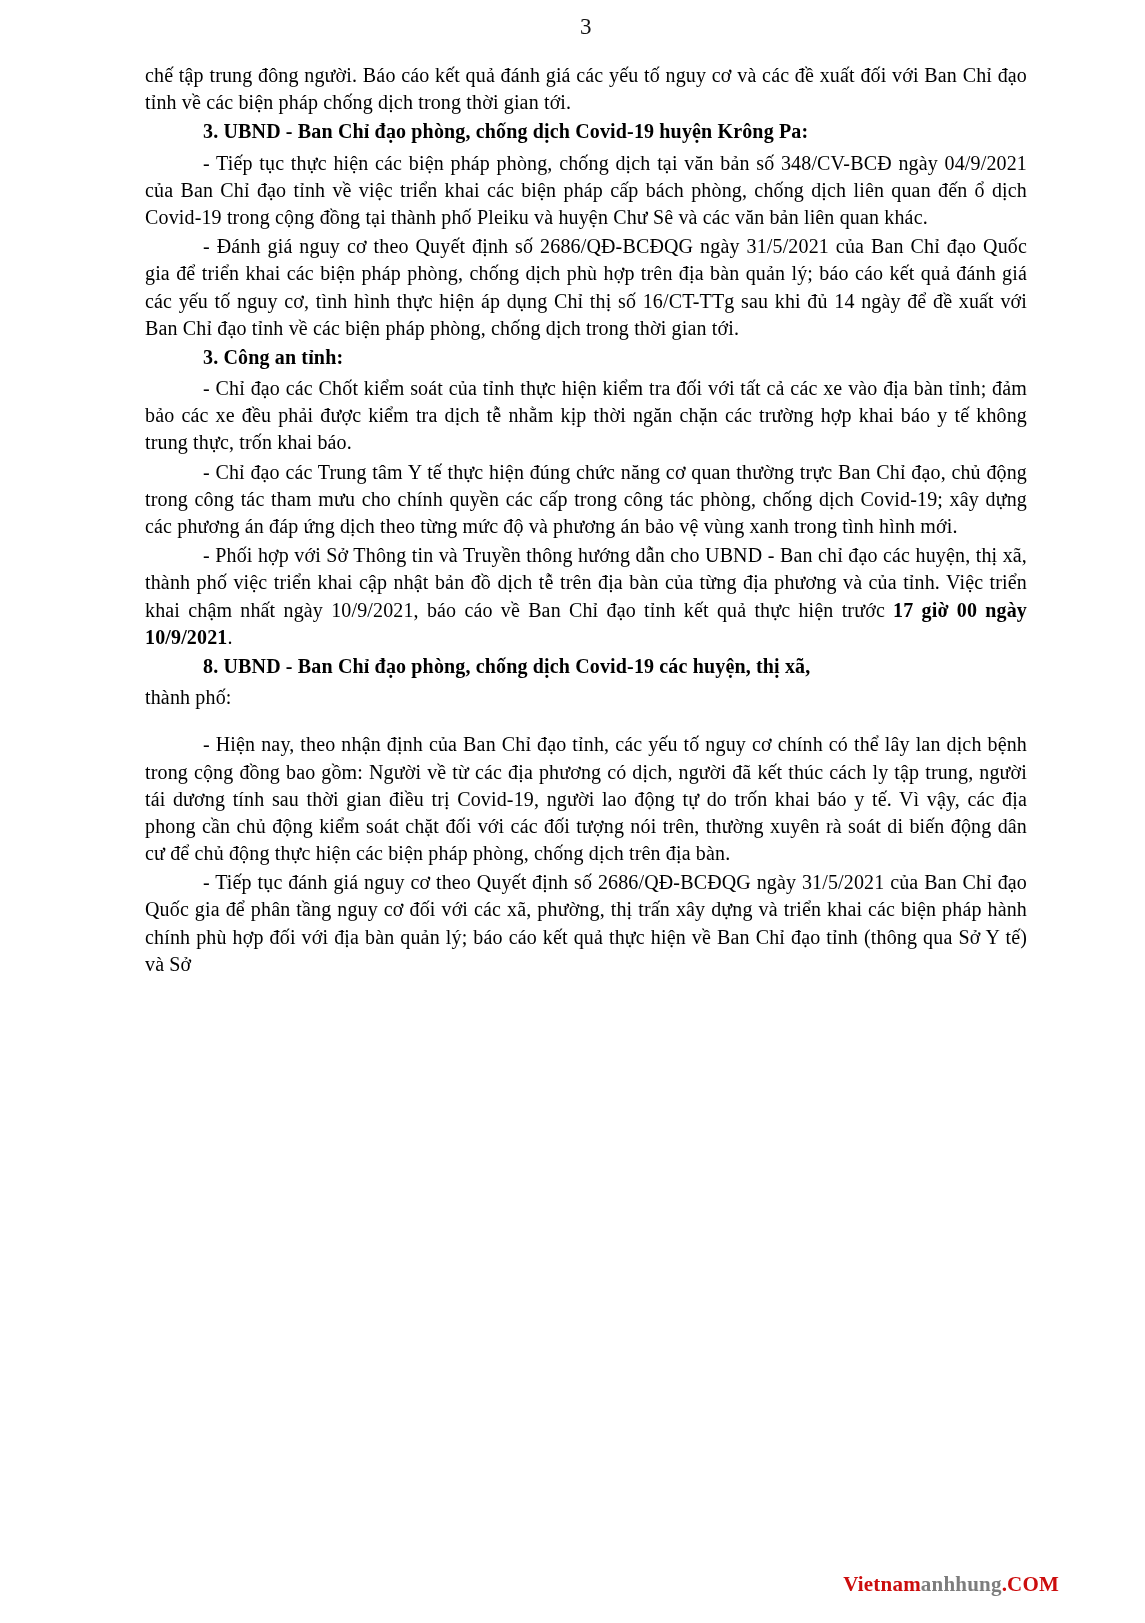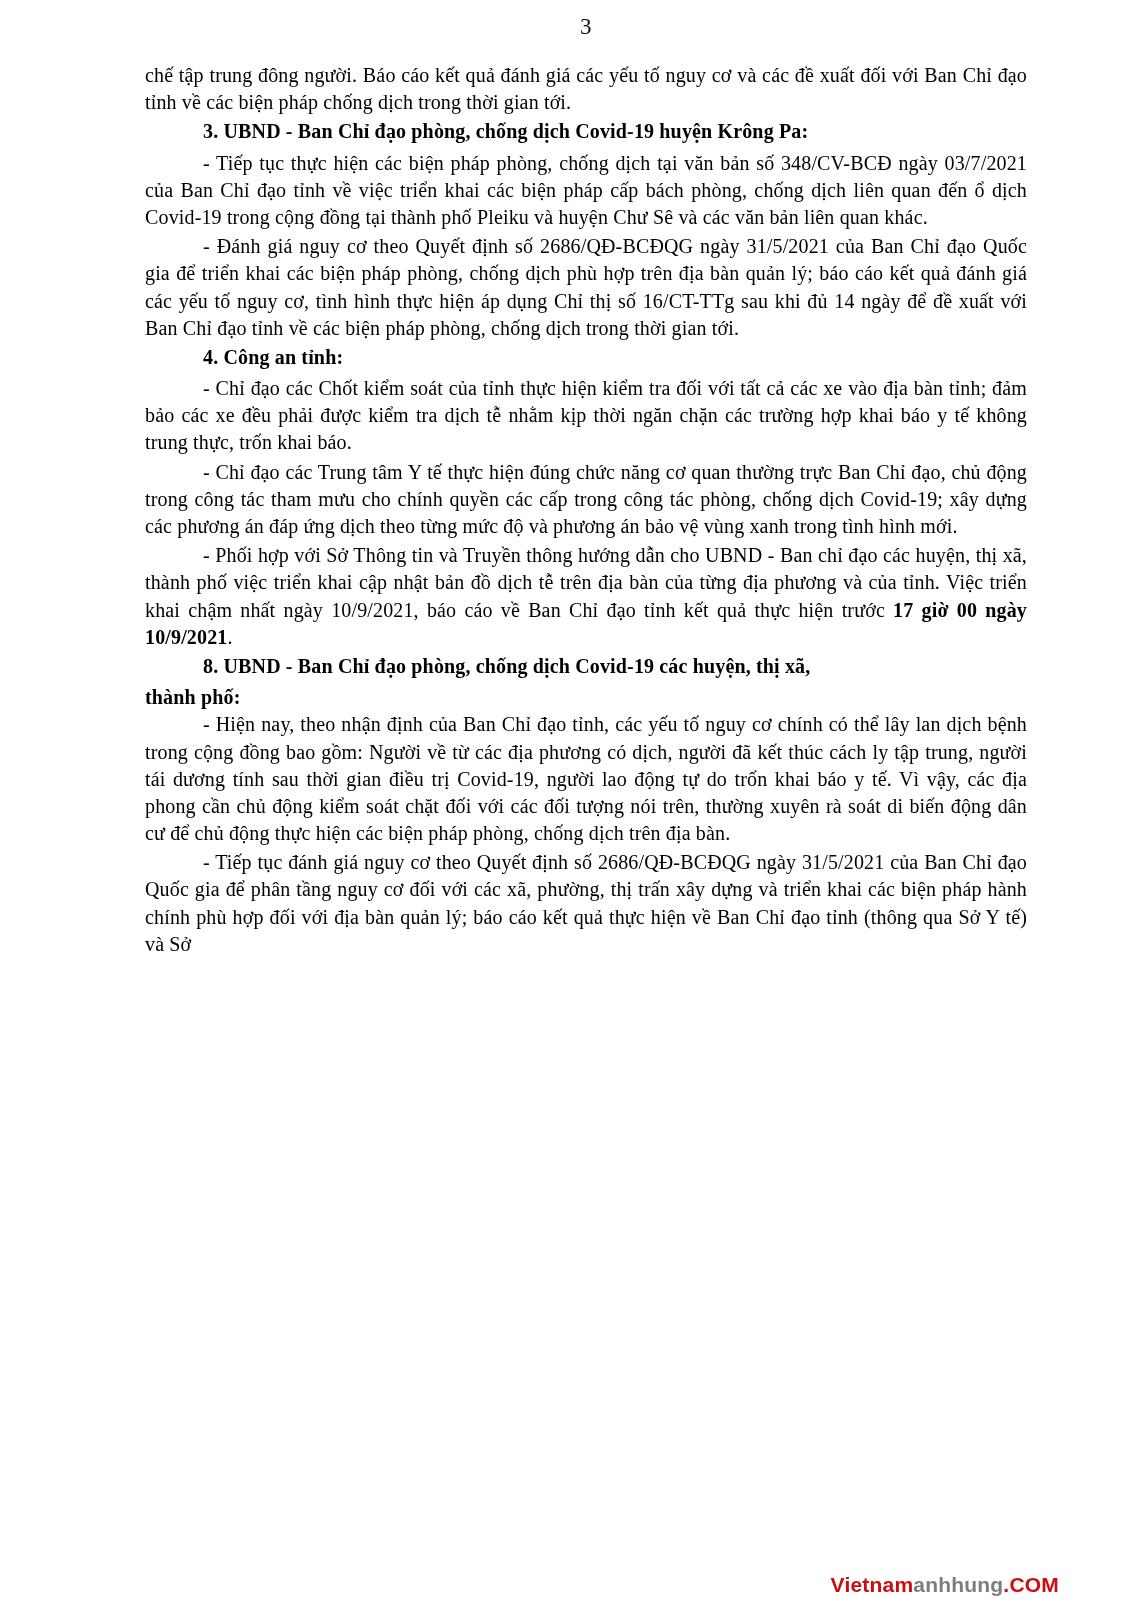--- a/index.html
+++ b/index.html
@@ -44,36 +44,36 @@
   p.indent {
     text-indent: 58px;
   }
   p.heading {
     text-indent: 58px;
     font-weight: bold;
     margin-top: 0;
     margin-bottom: 4px;
   }
   p.heading-cont {
-    font-weight: bold;
+    font-weight: normal;
     margin-top: 0;
-    margin-bottom: 0;
+    margin-bottom: 20px;
     text-indent: 0;
   }
   .gap {
     margin-top: 10px;
   }
   b.inline-bold {
     font-weight: bold;
   }
   .watermark {
     position: absolute;
     right: 86px;
     bottom: 26px;
-    font-family: Liberation Sans, sans-serif;
+    font-family: Liberation Serif, serif;
     font-weight: bold;
     font-size: 21px;
     letter-spacing: 0.2px;
     white-space: nowrap;
   }
   .wm-red { color: #cc0d0d; }
   .wm-gray { color: #7d7d7d; }
 </style>
 </head>
 <body>
@@ -81,25 +81,25 @@
 <div class="page">
 
   <div class="page-number">3</div>
 
   <div class="body-text">
 
     <p class="para">chế tập trung đông người. Báo cáo kết quả đánh giá các yếu tố nguy cơ và các đề xuất đối với Ban Chỉ đạo tỉnh về các biện pháp chống dịch trong thời gian tới.</p>
 
     <p class="para heading gap">3. UBND - Ban Chỉ đạo phòng, chống dịch Covid-19 huyện Krông Pa:</p>
 
-    <p class="para indent">- Tiếp tục thực hiện các biện pháp phòng, chống dịch tại văn bản số 348/CV-BCĐ ngày 03/7/2021 của Ban Chỉ đạo tỉnh về việc triển khai các biện pháp cấp bách phòng, chống dịch liên quan đến ổ dịch Covid-19 trong cộng đồng tại thành phố Pleiku và huyện Chư Sê và các văn bản liên quan khác.</p>
+    <p class="para indent">- Tiếp tục thực hiện các biện pháp phòng, chống dịch tại văn bản số 348/CV-BCĐ ngày 04/9/2021 của Ban Chỉ đạo tỉnh về việc triển khai các biện pháp cấp bách phòng, chống dịch liên quan đến ổ dịch Covid-19 trong cộng đồng tại thành phố Pleiku và huyện Chư Sê và các văn bản liên quan khác.</p>
 
     <p class="para indent gap">- Đánh giá nguy cơ theo Quyết định số 2686/QĐ-BCĐQG ngày 31/5/2021 của Ban Chỉ đạo Quốc gia để triển khai các biện pháp phòng, chống dịch phù hợp trên địa bàn quản lý; báo cáo kết quả đánh giá các yếu tố nguy cơ, tình hình thực hiện áp dụng Chỉ thị số 16/CT-TTg sau khi đủ 14 ngày để đề xuất với Ban Chỉ đạo tỉnh về các biện pháp phòng, chống dịch trong thời gian tới.</p>
 
-    <p class="para heading gap">4. Công an tỉnh:</p>
+    <p class="para heading gap">3. Công an tỉnh:</p>
 
     <p class="para indent">- Chỉ đạo các Chốt kiểm soát của tỉnh thực hiện kiểm tra đối với tất cả các xe vào địa bàn tỉnh; đảm bảo các xe đều phải được kiểm tra dịch tễ nhằm kịp thời ngăn chặn các trường hợp khai báo y tế không trung thực, trốn khai báo.</p>
 
 
 
     <p class="para indent">- Chỉ đạo các Trung tâm Y tế thực hiện đúng chức năng cơ quan thường trực Ban Chỉ đạo, chủ động trong công tác tham mưu cho chính quyền các cấp trong công tác phòng, chống dịch Covid-19; xây dựng các phương án đáp ứng dịch theo từng mức độ và phương án bảo vệ vùng xanh trong tình hình mới.</p>
 
     <p class="para indent gap"><span>- Phối hợp với Sở Thông tin và Truyền thông hướng dẫn cho UBND - Ban chỉ đạo các huyện, thị xã, thành phố việc triển khai cập nhật bản đồ dịch tễ trên địa bàn của từng địa phương và của tỉnh. Việc triển khai chậm nhất ngày 10/9/2021, báo cáo về Ban Chỉ đạo tỉnh kết quả thực hiện trước </span><b class="inline-bold">17 giờ 00 ngày 10/9/2021</b><span>.</span></p>
 
     <p class="para heading gap">8. UBND - Ban Chỉ đạo phòng, chống dịch Covid-19 các huyện, thị xã,</p>

